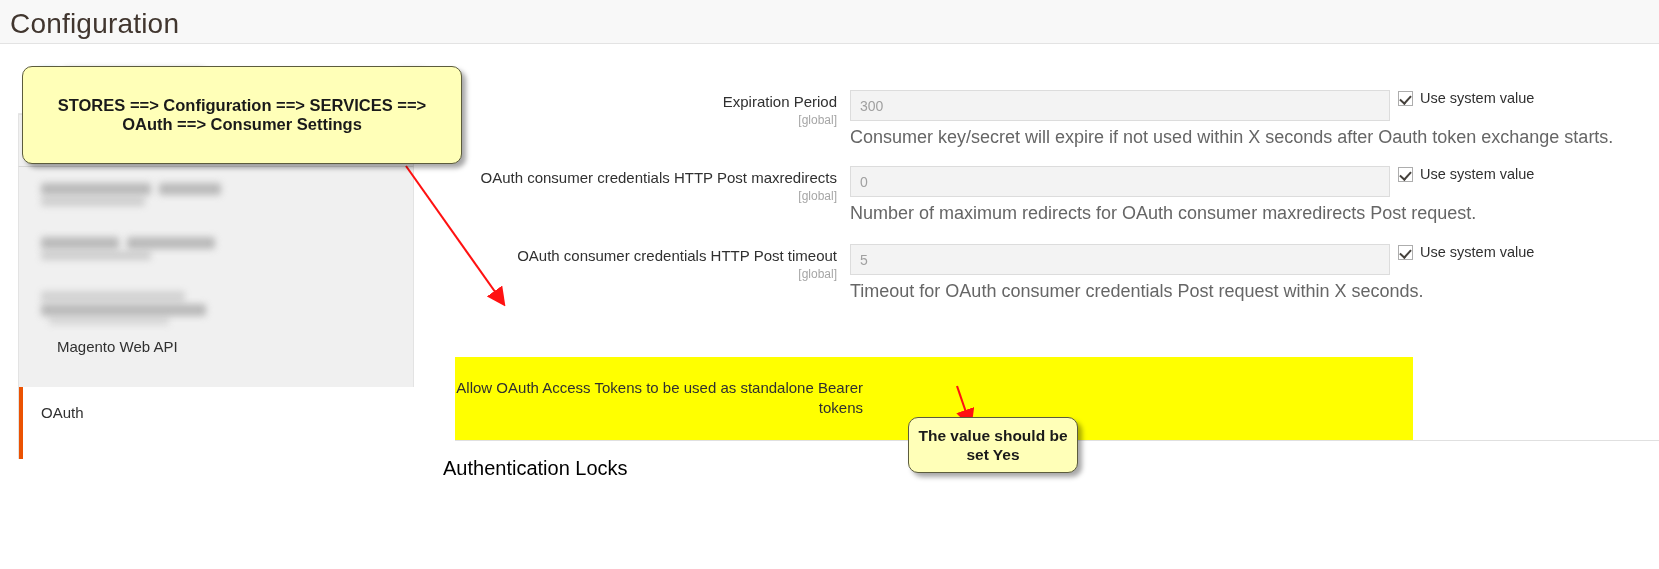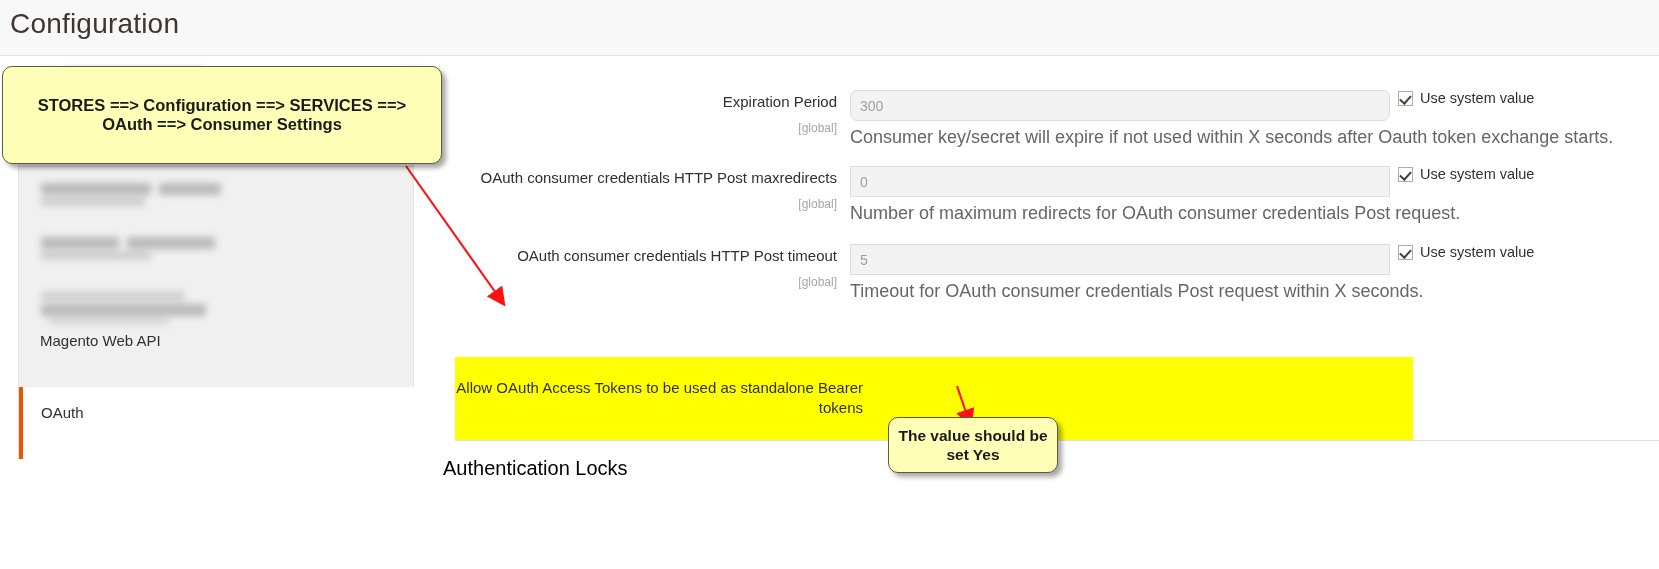--- a/index.html
+++ b/index.html
@@ -13,21 +13,21 @@
     font-family: "Liberation Sans", sans-serif;
     overflow: hidden;
     position: relative;
   }
 
   
   .page-header {
     position: absolute;
     left: 0; top: 0;
     width: 1659px;
-    height: 56px;
+    height: 44px;
     background: #f8f8f8;
     border-bottom: 1px solid #e3e3e3;
     box-sizing: border-box;
   }
   .page-title {
     position: absolute;
     left: 10px; top: 8px;
     font-size: 28px;
     font-weight: 400;
     color: #41362f;
@@ -149,21 +149,21 @@
     text-align: right;
     font-size: 15px;
     color: #303030;
     line-height: 19px;
   }
   .field-scope {
     display: block;
     font-size: 12px;
     color: #a6a6a6;
     line-height: 16px;
-    margin-top: 9px;
+    margin-top: 1px;
   }
   .field-input {
     position: absolute;
     height: 31px;
     background: #f3f3f3;
     border: 1px solid #dcdcdc;
     box-sizing: border-box;
     font-size: 14px;
     color: #a0a0a0;
     padding: 0 9px;
@@ -283,20 +283,21 @@
     border: 1.5px solid #5c5c3d;
     border-radius: 10px;
     box-shadow: 4px 4px 5px rgba(0,0,0,.35);
     box-sizing: border-box;
     display: flex;
     align-items: center;
     justify-content: center;
     text-align: center;
     color: #1a1a1a;
     font-weight: bold;
+    margin-left: 20px;
   }
   #callout-path {
     left: 2px; top: 66px;
     width: 440px; height: 98px;
     font-size: 16.5px;
     line-height: 19px;
     padding: 0 12px;
   }
   #callout-value {
     left: 888px; top: 417px;
@@ -353,53 +354,53 @@
         <span class="nav-item-label"></span>
       </div>
 
       <div class="nav-item" style="top:110px;">
         <div class="nav-item-blur" style="left:22px;top:14px;width:144px;height:11px;opacity:.3;"></div>
         <div class="nav-item-blur" style="left:22px;top:27px;width:165px;height:12px;"></div>
         <div class="nav-item-blur" style="left:30px;top:40px;width:120px;height:8px;opacity:.25;"></div>
         <span class="nav-item-label"></span>
       </div>
 
-      <div class="nav-item" style="top:148px;">
+      <div class="nav-item" style="top:154px;margin-left:17px;">
         <span class="nav-item-label">Magento Web API</span>
       </div>
 
       <div class="nav-item current" style="top:220px;height:72px;">
         <span class="nav-item-label">OAuth</span>
       </div>
 
     </div>
   </div>
 
   <div class="form-area">
 
     <div class="field-row" style="top:36px;">
       <div class="field-label" style="left:0px;top:0px;width:399px;">
         <span>Expiration Period</span>
         <span class="field-scope">[global]</span>
       </div>
-      <input class="field-input" readonly="" style="left: 412px; top: -2px; width: 540px; border-radius: 7px;" value="300">
+      <input class="field-input" readonly="" style="left: 412px; top: -2px; width: 540px;" value="300">
       <div class="field-note" style="left:412px;top:35px;">Consumer key/secret will expire if not used within X seconds after Oauth token exchange starts.</div>
       <div class="sys-wrap" style="left:960px;top:-2px;">
         <span class="cbox"></span>
         <span class="sys-label">Use system value</span>
       </div>
     </div>
 
     <div class="field-row" style="top:112px;">
       <div class="field-label" style="left:0px;top:0px;width:399px;">
         <span>OAuth consumer credentials HTTP Post maxredirects</span>
         <span class="field-scope">[global]</span>
       </div>
       <input class="field-input" readonly="" style="left: 412px; top: -2px; width: 540px;" value="0">
-      <div class="field-note" style="left:412px;top:35px;">Number of maximum redirects for OAuth consumer credentials Post request.</div>
+      <div class="field-note" style="left:412px;top:35px;">Number of maximum redirects for OAuth consumer maxredirects Post request.</div>
       <div class="sys-wrap" style="left:960px;top:-2px;">
         <span class="cbox"></span>
         <span class="sys-label">Use system value</span>
       </div>
     </div>
 
     <div class="field-row" style="top:190px;">
       <div class="field-label" style="left:0px;top:0px;width:399px;">
         <span>OAuth consumer credentials HTTP Post timeout</span>
         <span class="field-scope">[global]</span>

